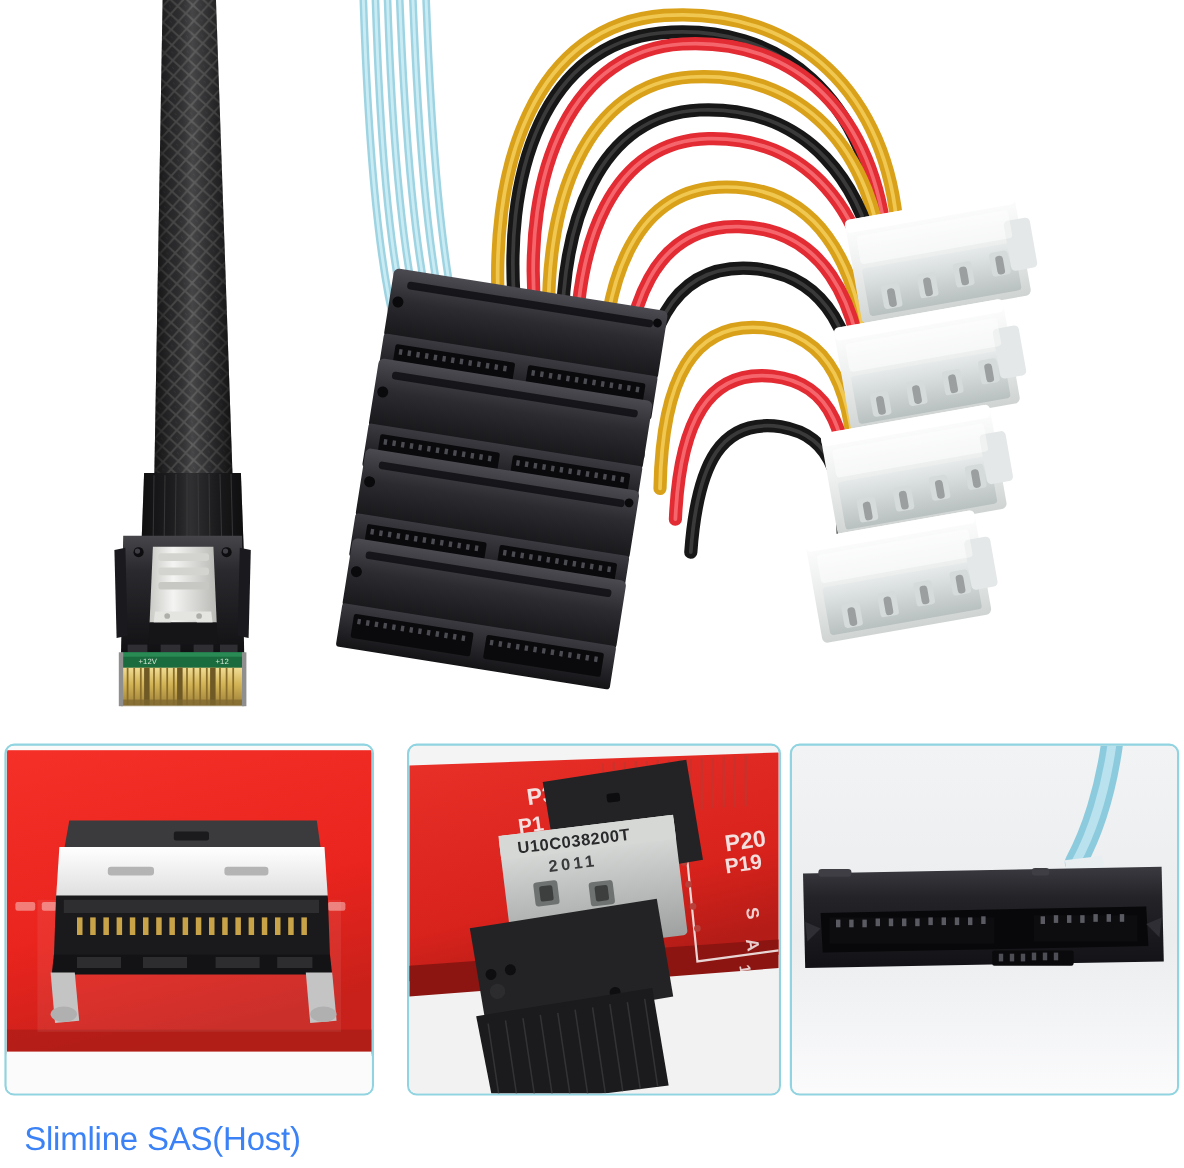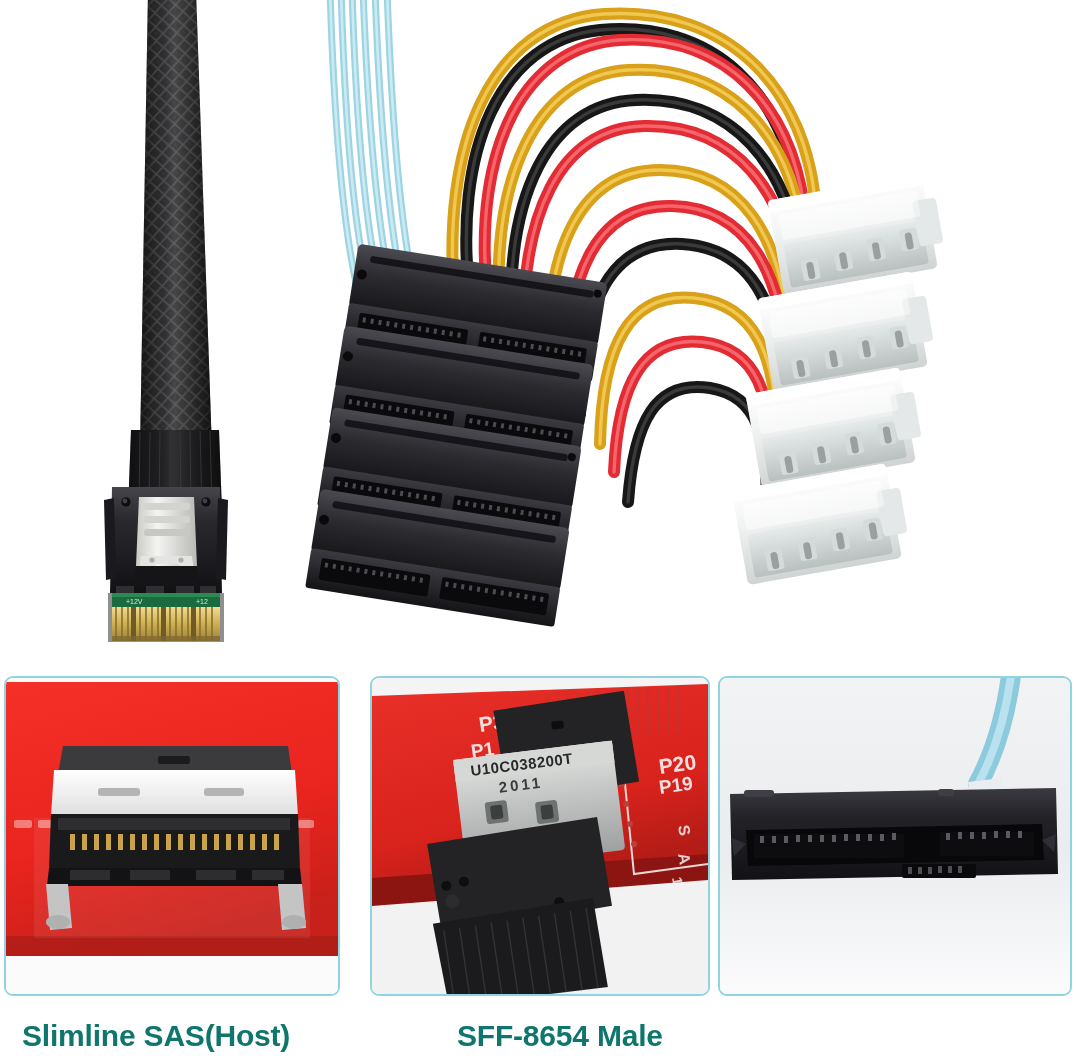--- a/index.html
+++ b/index.html
@@ -36,22 +36,22 @@
   #panel3 { left: 718px; width: 354px; }
   .panel svg { position: absolute; left: 0; top: 0; }
 
   
   .caption {
     position: absolute;
     top: 1014px;
     height: 44px;
     line-height: 44px;
     font-size: 30px;
-    font-weight: bold;
-    color: #0f766e;
+    font-weight: normal;
+    color: #3b82f6;
     white-space: nowrap;
     letter-spacing: -0.2px;
     text-align: right;
   }
   #cap1 { left: 22px;  }
   #cap2 { left: 457px; }
   #cap3 { left: 830px; }
 </style>
 </head>
 <body>
@@ -718,15 +718,14 @@
         <rect x="228" y="188" width="4" height="7"></rect>
           <rect x="238" y="188" width="4" height="7"></rect>
       </g>
 
       <path d="M12 160 L26 166 L14 178 Z" fill="#2e2e34"></path>
       <path d="M336 156 L322 162 L334 174 Z" fill="#2e2e34"></path>
     </svg>
   </div>
 
   <div class="caption" id="cap1">Slimline SAS(Host)</div>
-  <div class="caption" id="cap2">SFF-8654 Male</div>
 
 </div>
 
 </body></html>

